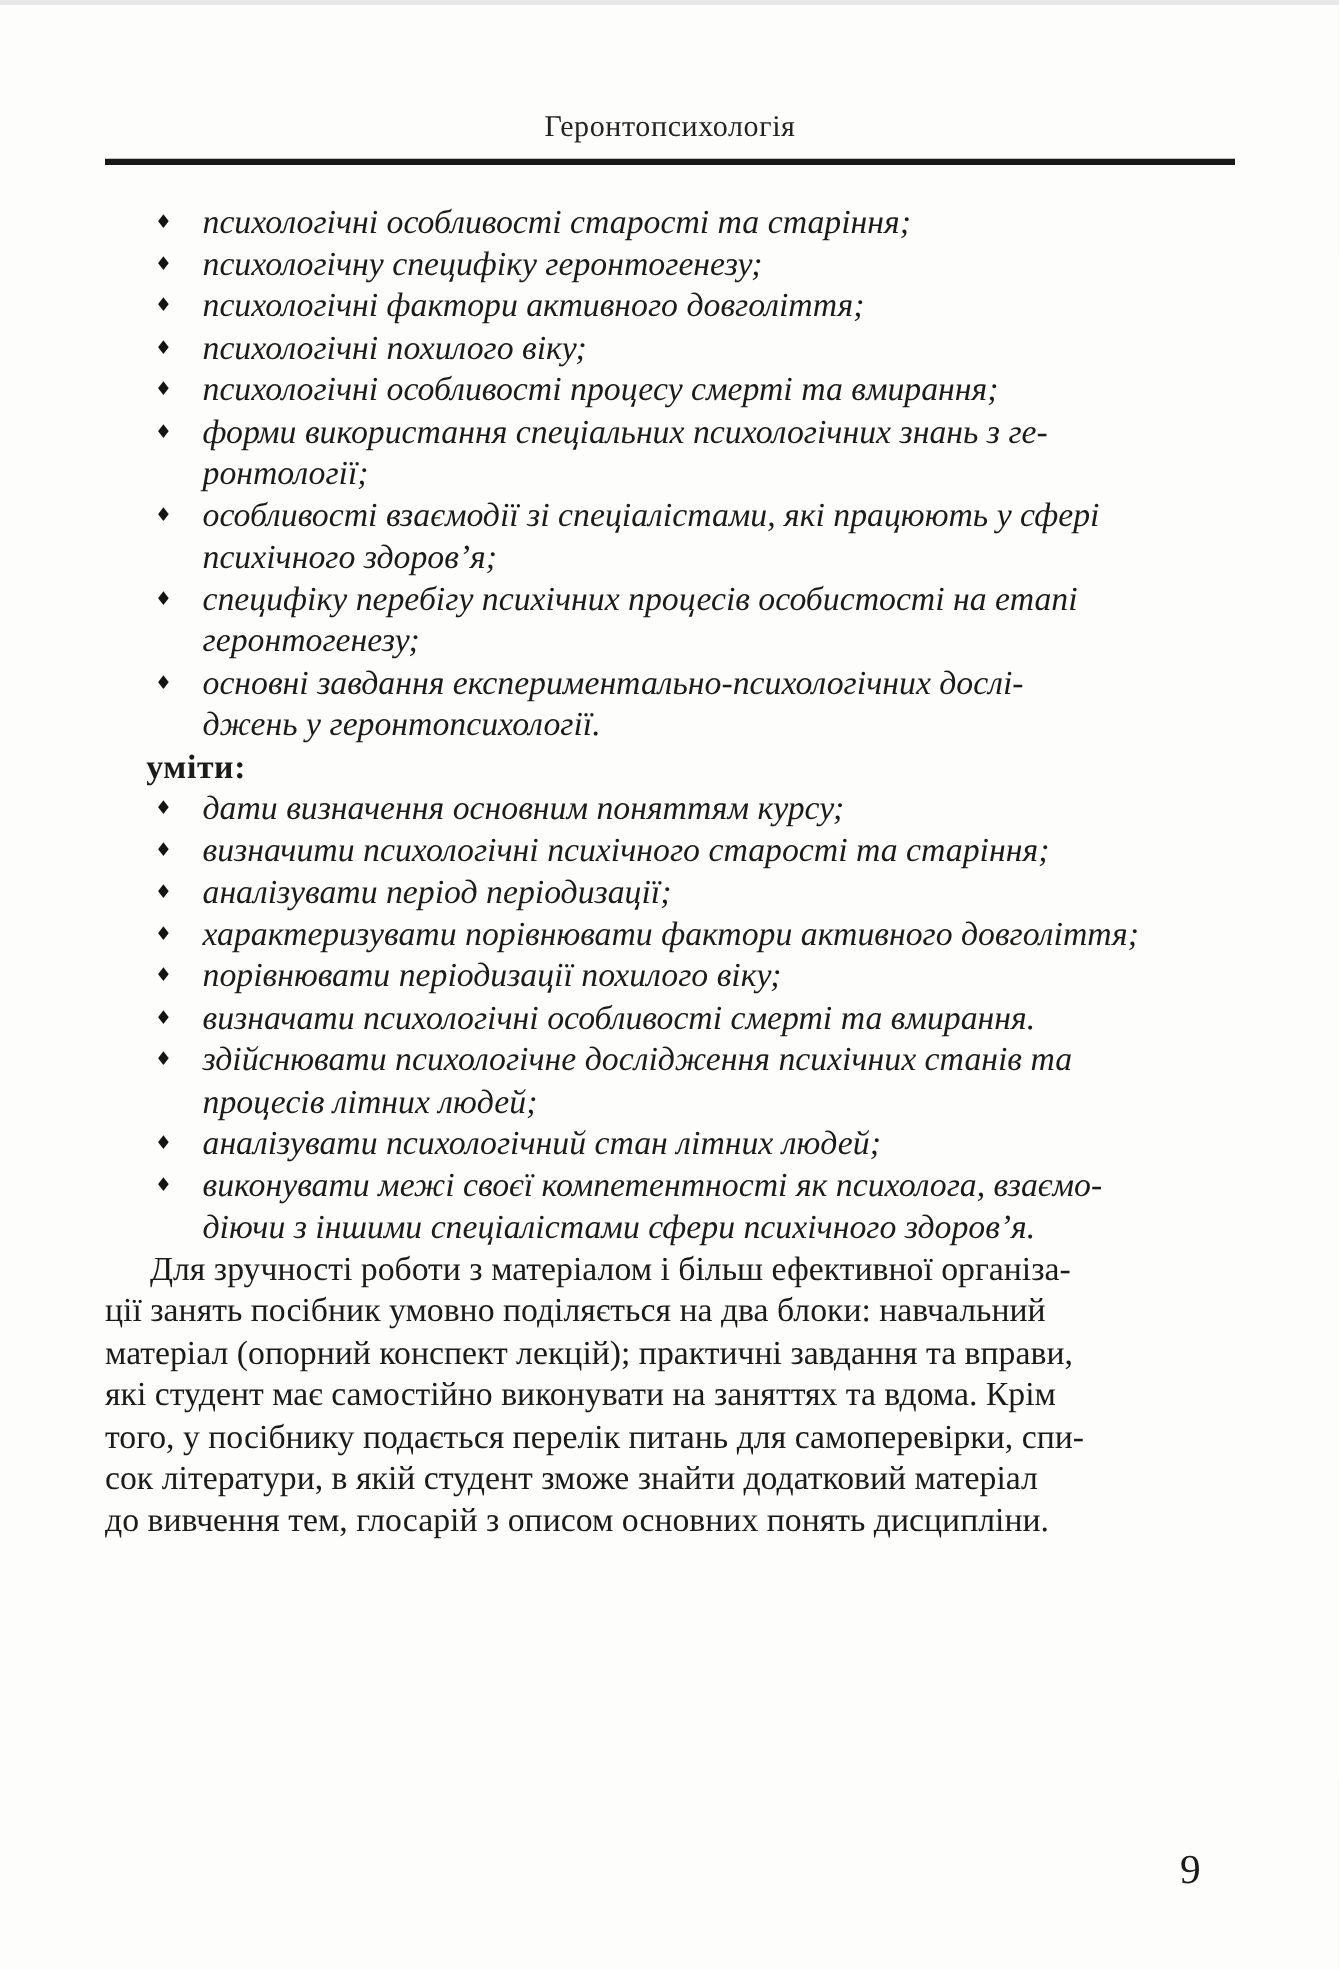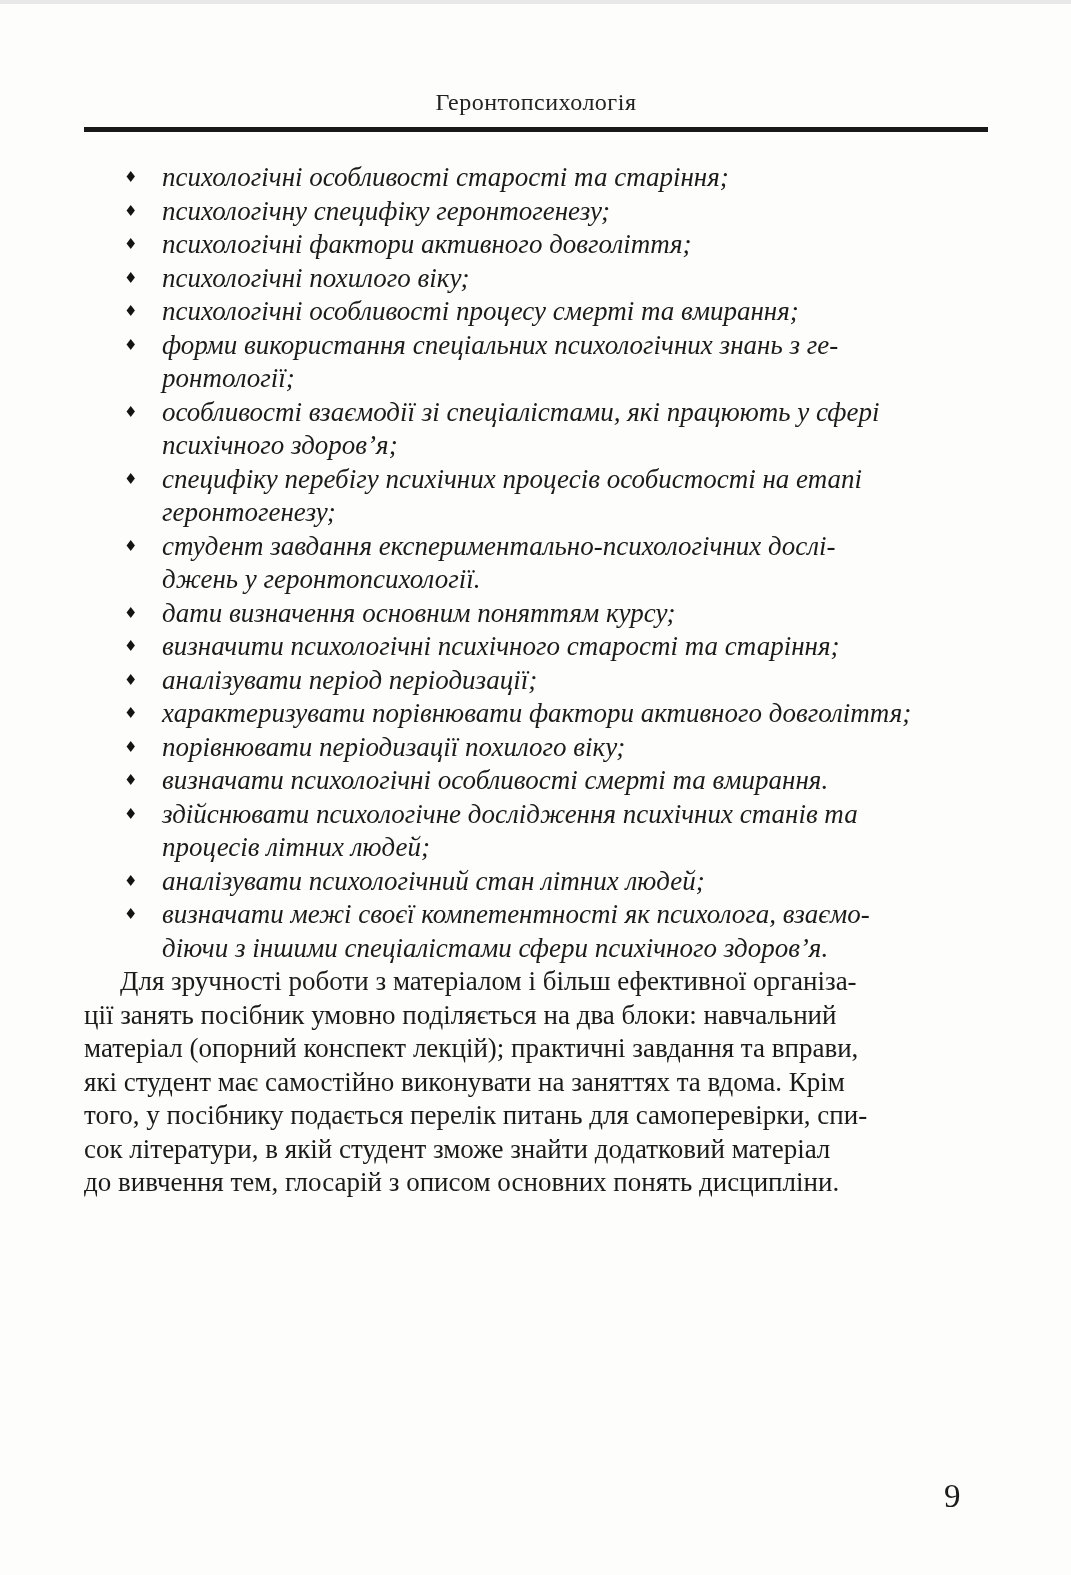--- a/index.html
+++ b/index.html
@@ -124,25 +124,26 @@
         <span class="bullet-text">особливості взаємодії зі спеціалістами, які працюють у сфері
 психічного здоров’я;</span>
       </div>
         <div class="bullet-item">
         <span class="bullet-marker">♦</span>
         <span class="bullet-text">специфіку перебігу психічних процесів особистості на етапі
 геронтогенезу;</span>
       </div>
         <div class="bullet-item">
         <span class="bullet-marker">♦</span>
-        <span class="bullet-text">студент завдання експериментально-психологічних дослі-
+        <span class="bullet-text">основні завдання експериментально-психологічних дослі-
 джень у геронтопсихології.</span>
       </div>
       </div>
 
+    <div class="subheading">уміти:</div>
 
     <div class="bullet-list">
         <div class="bullet-item">
         <span class="bullet-marker">♦</span>
         <span class="bullet-text">дати визначення основним поняттям курсу;</span>
       </div>
         <div class="bullet-item">
         <span class="bullet-marker">♦</span>
         <span class="bullet-text">визначити психологічні психічного старості та старіння;</span>
       </div>
@@ -166,21 +167,21 @@
         <span class="bullet-marker">♦</span>
         <span class="bullet-text">здійснювати психологічне дослідження психічних станів та
 процесів літних людей;</span>
       </div>
         <div class="bullet-item">
         <span class="bullet-marker">♦</span>
         <span class="bullet-text">аналізувати психологічний стан літних людей;</span>
       </div>
         <div class="bullet-item">
         <span class="bullet-marker">♦</span>
-        <span class="bullet-text">визначати межі своєї компетентності як психолога, взаємо-
+        <span class="bullet-text">виконувати межі своєї компетентності як психолога, взаємо-
 діючи з іншими спеціалістами сфери психічного здоров’я.</span>
       </div>
       </div>
 
     <p class="paragraph">Для зручності роботи з матеріалом і більш ефективної організа-
 ції занять посібник умовно поділяється на два блоки: навчальний
 матеріал (опорний конспект лекцій); практичні завдання та вправи,
 які студент має самостійно виконувати на заняттях та вдома. Крім
 того, у посібнику подається перелік питань для самоперевірки, спи-
 сок літератури, в якій студент зможе знайти додатковий матеріал

